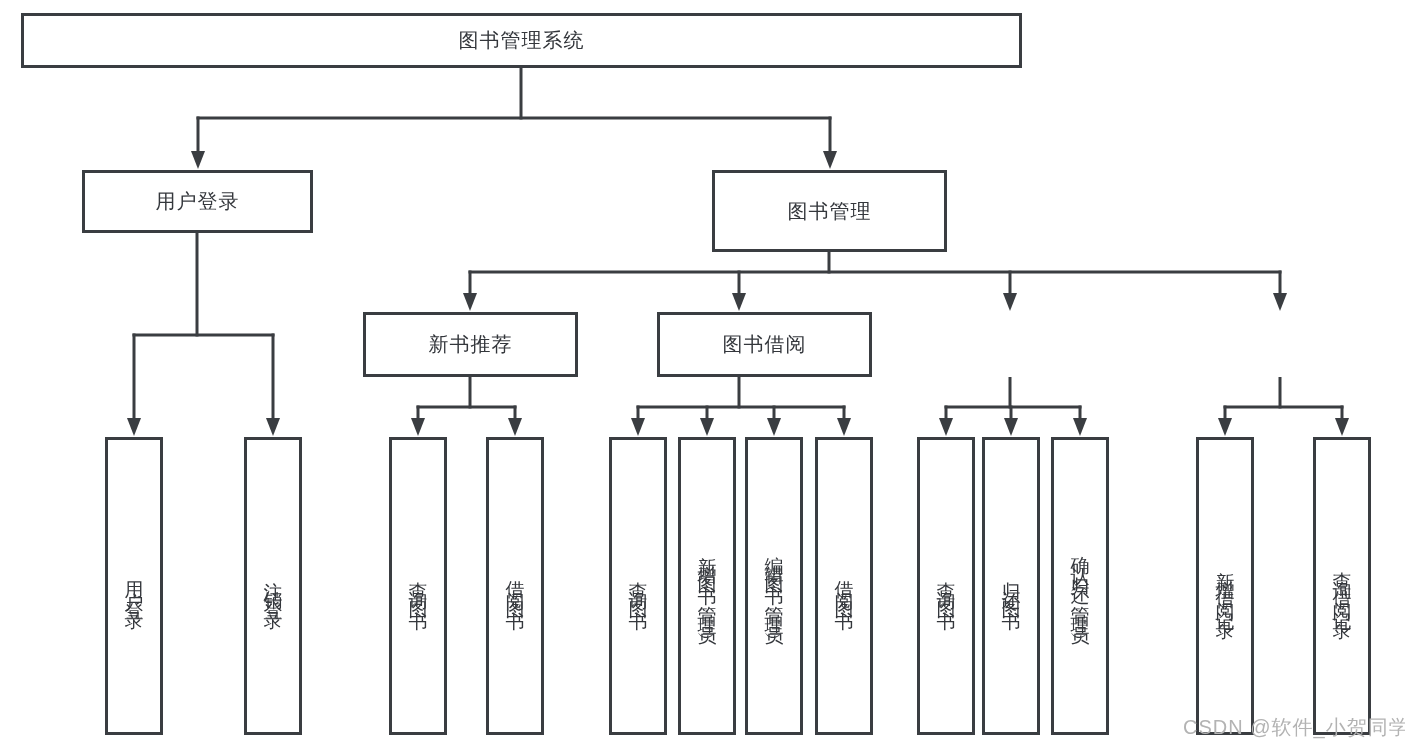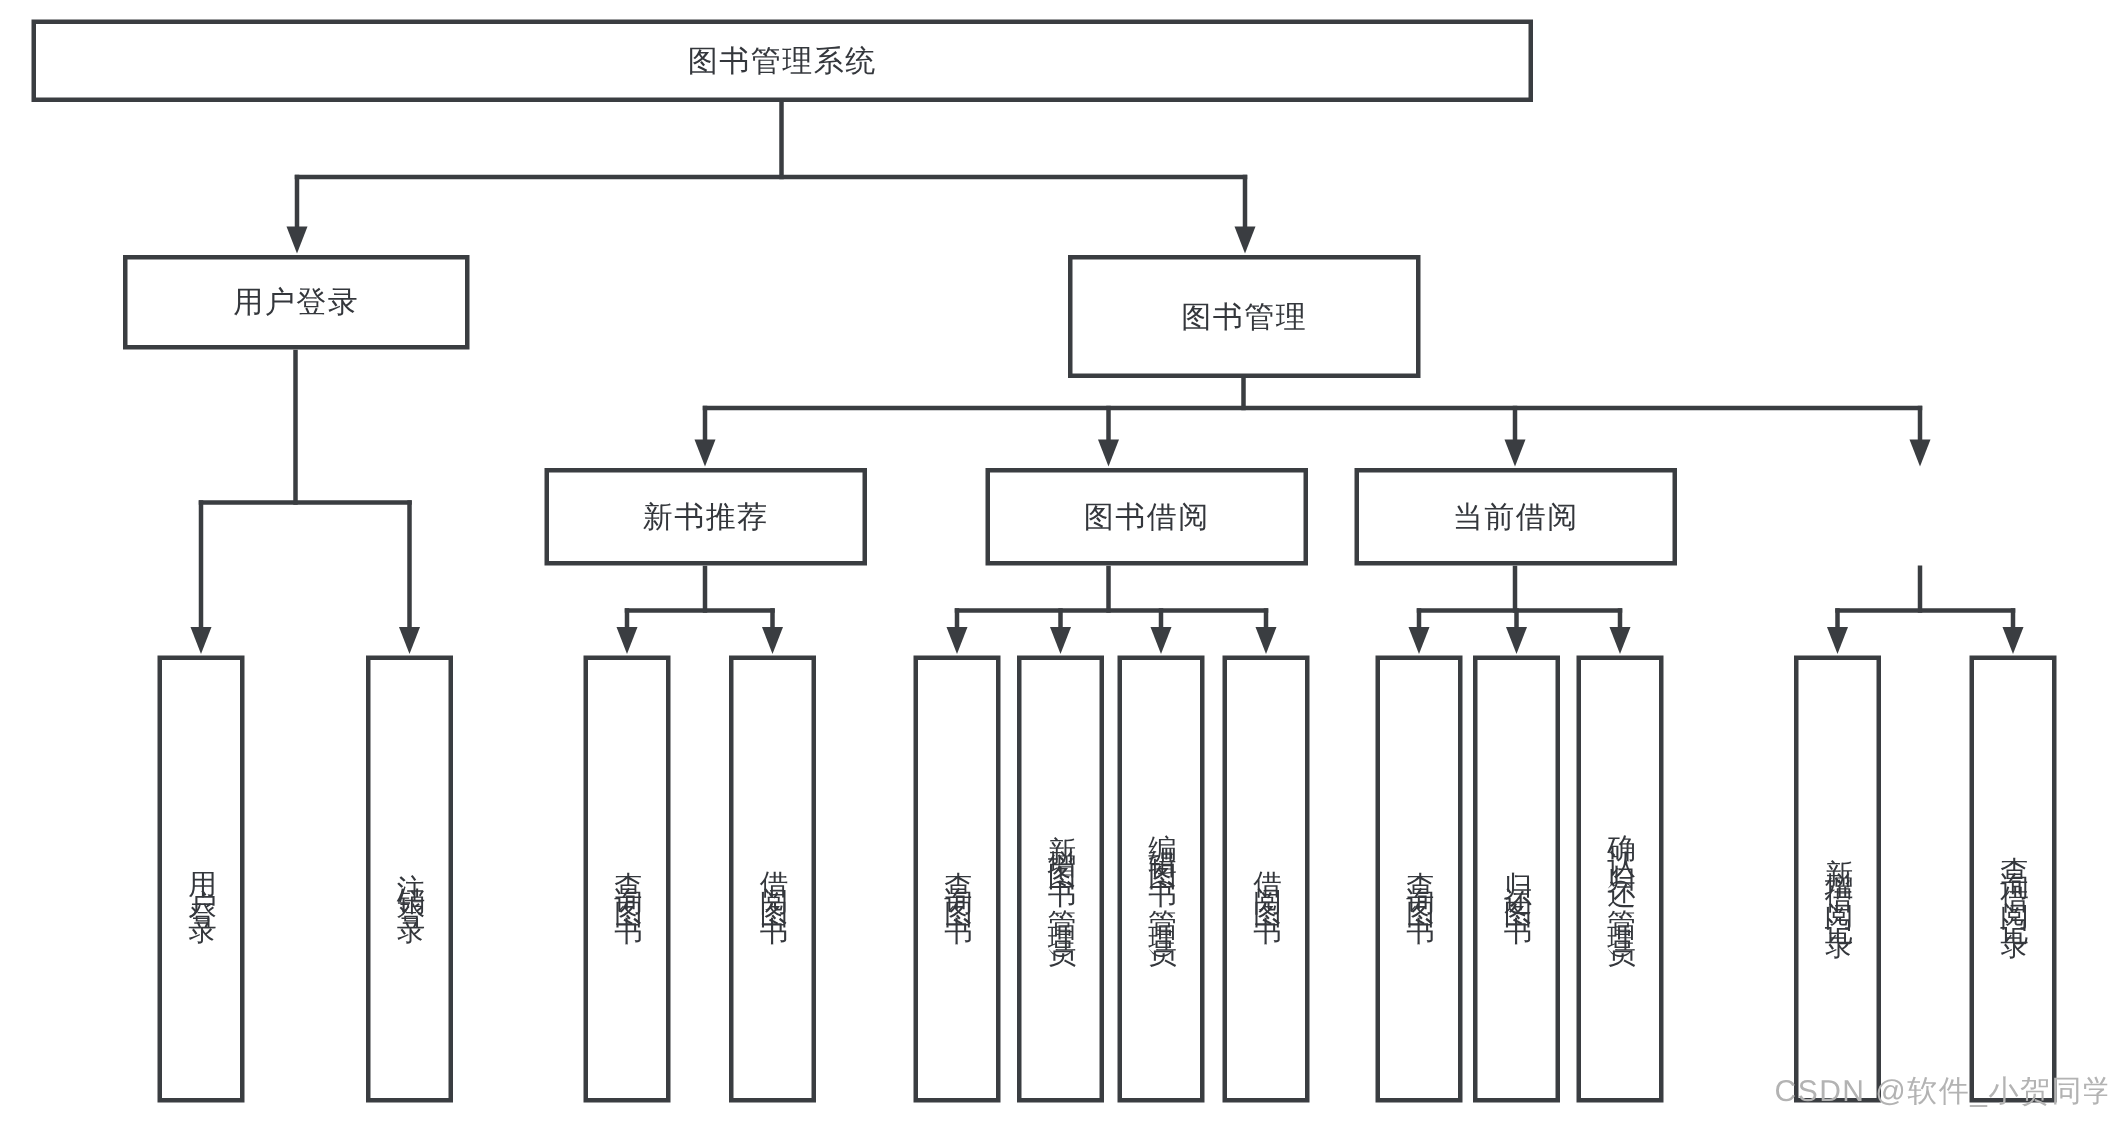--- a/index.html
+++ b/index.html
@@ -132,23 +132,20 @@
   <div class="node h-label" style="left:712px;top:170px;width:235px;height:82px;">
     <span>图书管理</span>
   </div>
 
   <div class="node h-label" style="left:363px;top:312px;width:215px;height:65px;justify-content:center;">
     <span>新书推荐</span>
   </div>
   <div class="node h-label" style="left:632px;top:312px;width:215px;height:65px;margin-left:25px;">
     <span>图书借阅</span>
   </div>
-  <div class="node h-label" style="left:903px;top:312px;width:215px;height:65px;">
-    <span>当前借阅</span>
-  </div>
 
   <div class="node leaf" style="left:105px;">
     <span class="v-label">用户登录</span>
   </div>
   <div class="node leaf" style="left:244px;">
     <span class="v-label">注销登录</span>
   </div>
 
   <div class="node leaf" style="left:389px;">
     <span class="v-label">查询图书</span>

